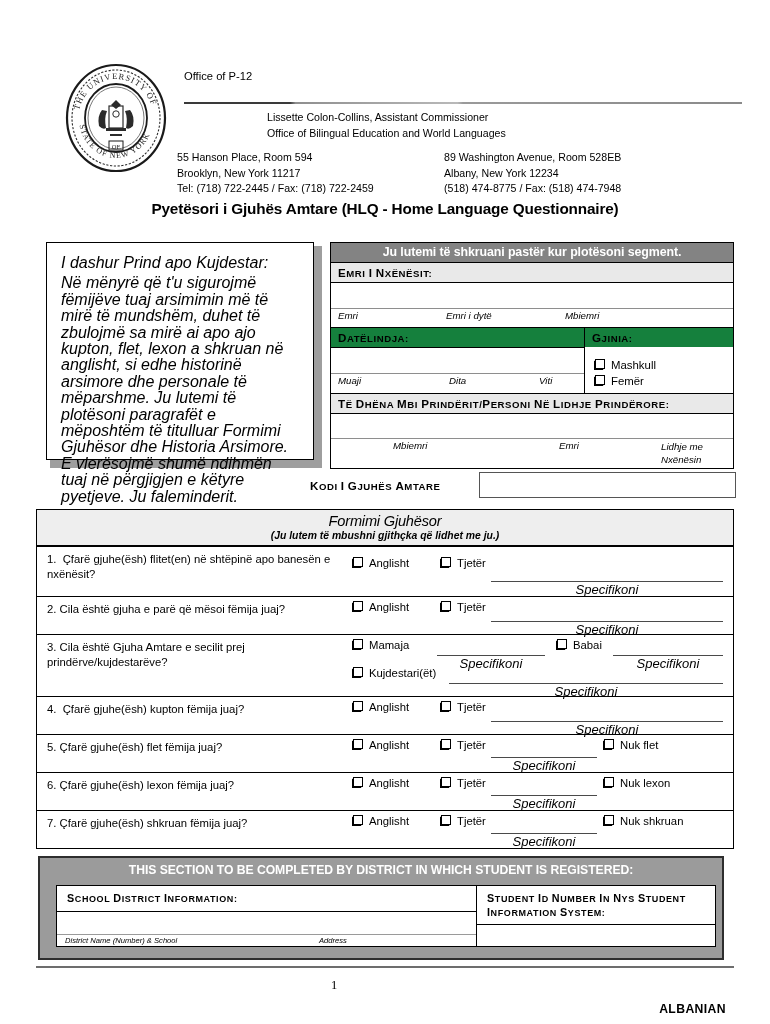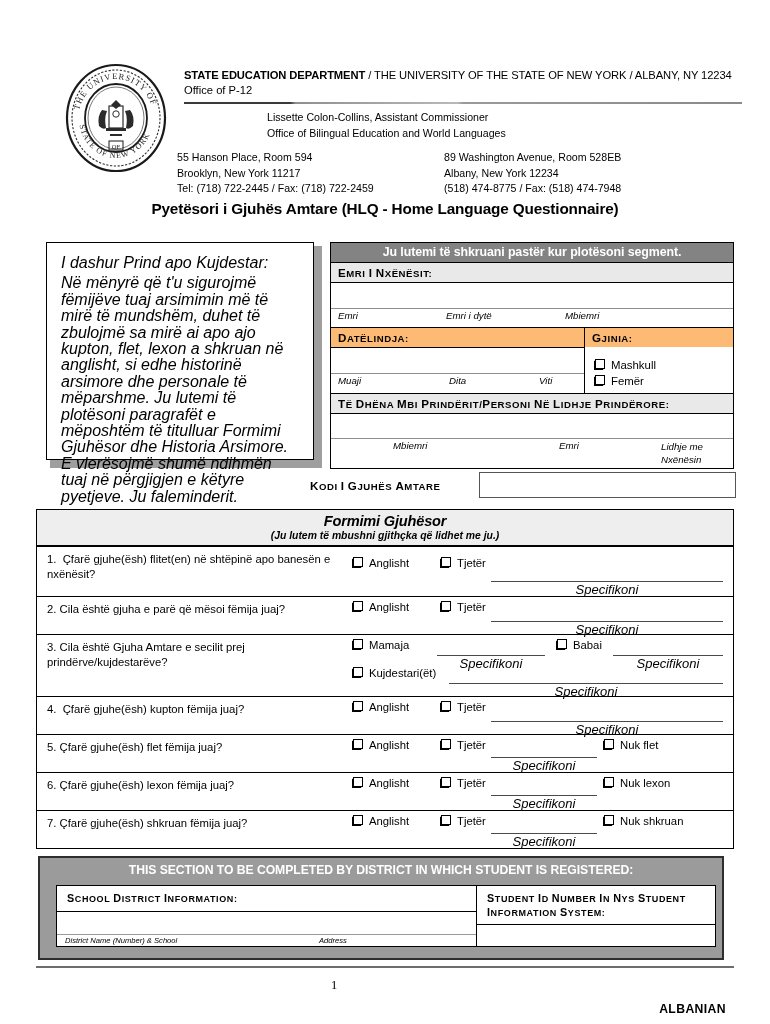--- a/index.html
+++ b/index.html
@@ -40,41 +40,41 @@
        padding:2px 0 3px;letter-spacing:-0.1px;}
   .lbl{background:#e9e9e9;border-top:1.2px solid #000;padding:3px 6px 3px 7px;
        font-size:9.6px;font-weight:bold;letter-spacing:0.55px;}
   .lbl .cap{font-size:11.6px;}
   .fill{height:25px;border-top:1px solid #000;background:#fff;}
   .sub{font-size:9.7px;font-style:italic;border-top:1px solid #8e8e8e;padding:1px 0 3px;position:relative;height:14px;}
   .sub span{position:absolute;top:1px;}
   .row-flex{display:flex;border-top:1.2px solid #000;}
   .col-dob{flex:0 0 254px;border-right:1.2px solid #000;box-sizing:border-box;}
   .col-gen{flex:1;box-sizing:border-box;}
-  .lbl2{background:#fdba74;padding:3px 6px 3px 7px;font-size:9.6px;font-weight:bold;letter-spacing:0.55px;}
+  .lbl2{background:#15803d;padding:3px 6px 3px 7px;font-size:9.6px;font-weight:bold;letter-spacing:0.55px;}
   .lbl2 .cap{font-size:11.6px;}
   .gen-box{padding:10px 0 4px 10px;font-size:11.4px;line-height:16px;}
   .dob-fill{height:25px;border-top:1px solid #000;}
   .dob-sub{font-size:9.7px;font-style:italic;border-top:1px solid #8e8e8e;height:14px;padding:1px 0 3px;position:relative;}
   .par-fill{height:24px;border-top:1px solid #000;}
   .par-sub{font-size:9.7px;font-style:italic;border-top:1px solid #8e8e8e;height:28px;padding:1px 0 0;position:relative;}
 
   
   .cb{display:inline-block;width:8px;height:8px;border:1.2px solid #000;
       box-shadow:-1.4px 1.4px 0 -0.4px #000;margin-right:6px;position:relative;top:0px;background:#fff;}
 
   
   .kodi-label{position:absolute;left:310px;top:479px;font-size:9.6px;font-weight:bold;letter-spacing:0.55px;}
   .kodi-label .cap{font-size:11.6px;}
   .kodi-box{position:absolute;left:479px;top:472px;width:255px;height:24px;border:1.4px solid #555;background:#fff;}
 
   
   .form{position:absolute;left:36px;top:509px;width:698px;border:1.2px solid #000;box-sizing:border-box;background:#fff;}
   .form-head{background:#eeeeee;border-bottom:1.2px solid #000;padding:3px 0 4px;text-align:center;}
-  .form-head .t1{font-size:14.6px;font-weight:bold;font-style:italic;letter-spacing:-0.2px;}
+  .form-head .t1{font-size:14.6px;font-weight:normal;font-style:italic;letter-spacing:-0.2px;}
   .form-head .t2{font-size:10.4px;font-weight:bold;font-style:italic;margin-top:1px;}
   .q{display:flex;border-top:1px solid #000;min-height:38px;box-sizing:border-box;}
   .q:first-of-type{border-top:none;}
   .q-text{flex:0 0 304px;padding:5px 4px 4px 10px;font-size:11.3px;line-height:15px;box-sizing:border-box;}
   .q-text .num{display:inline-block;}
   .q-opts{flex:1;position:relative;box-sizing:border-box;padding:6px 0 0 0;}
   .opt{position:absolute;font-size:11.3px;white-space:nowrap;}
   .uline{position:absolute;border-bottom:1px solid #4a4a4a;height:0;}
   .spec{position:absolute;font-size:13px;font-style:italic;text-align:center;}
 
@@ -123,21 +123,20 @@
           <path d="M68 48 q5 6 3 16 q-4 4 -7 2 q2 -10 -1 -17 z"></path>
           <path d="M44 66 h20 v3 h-20 z"></path>
           <circle cx="54" cy="52" r="3.2" fill="none" stroke="#2b2b2b" stroke-width="1"></circle>
           <path d="M48 72 h12 v2 h-12 z"></path>
         </g>
         <rect x="47" y="79" width="14" height="9" fill="none" stroke="#1a1a1a" stroke-width="1"></rect>
         <text x="54" y="86.5" font-family="'Liberation Serif',serif" font-size="6.5" text-anchor="middle" fill="#1a1a1a">OF</text>
       </svg>
     </div>
     <div class="hdr-text">
-      <div class="hdr-line1"><b>STATE EDUCATION DEPARTMENT</b><span> / THE UNIVERSITY OF THE STATE OF NEW YORK / ALBANY, NY 12234</span></div>
       <div class="hdr-line2">Office of P-12</div>
     </div>
     <div class="rule"></div>
     <div class="hdr-center">
       <div>Lissette Colon-Collins, Assistant Commissioner</div>
       <div>Office of Bilingual Education and World Languages</div>
     </div>
     <div class="addr">
       <div class="col c1">
         <div>55 Hanson Place, Room 594</div>

